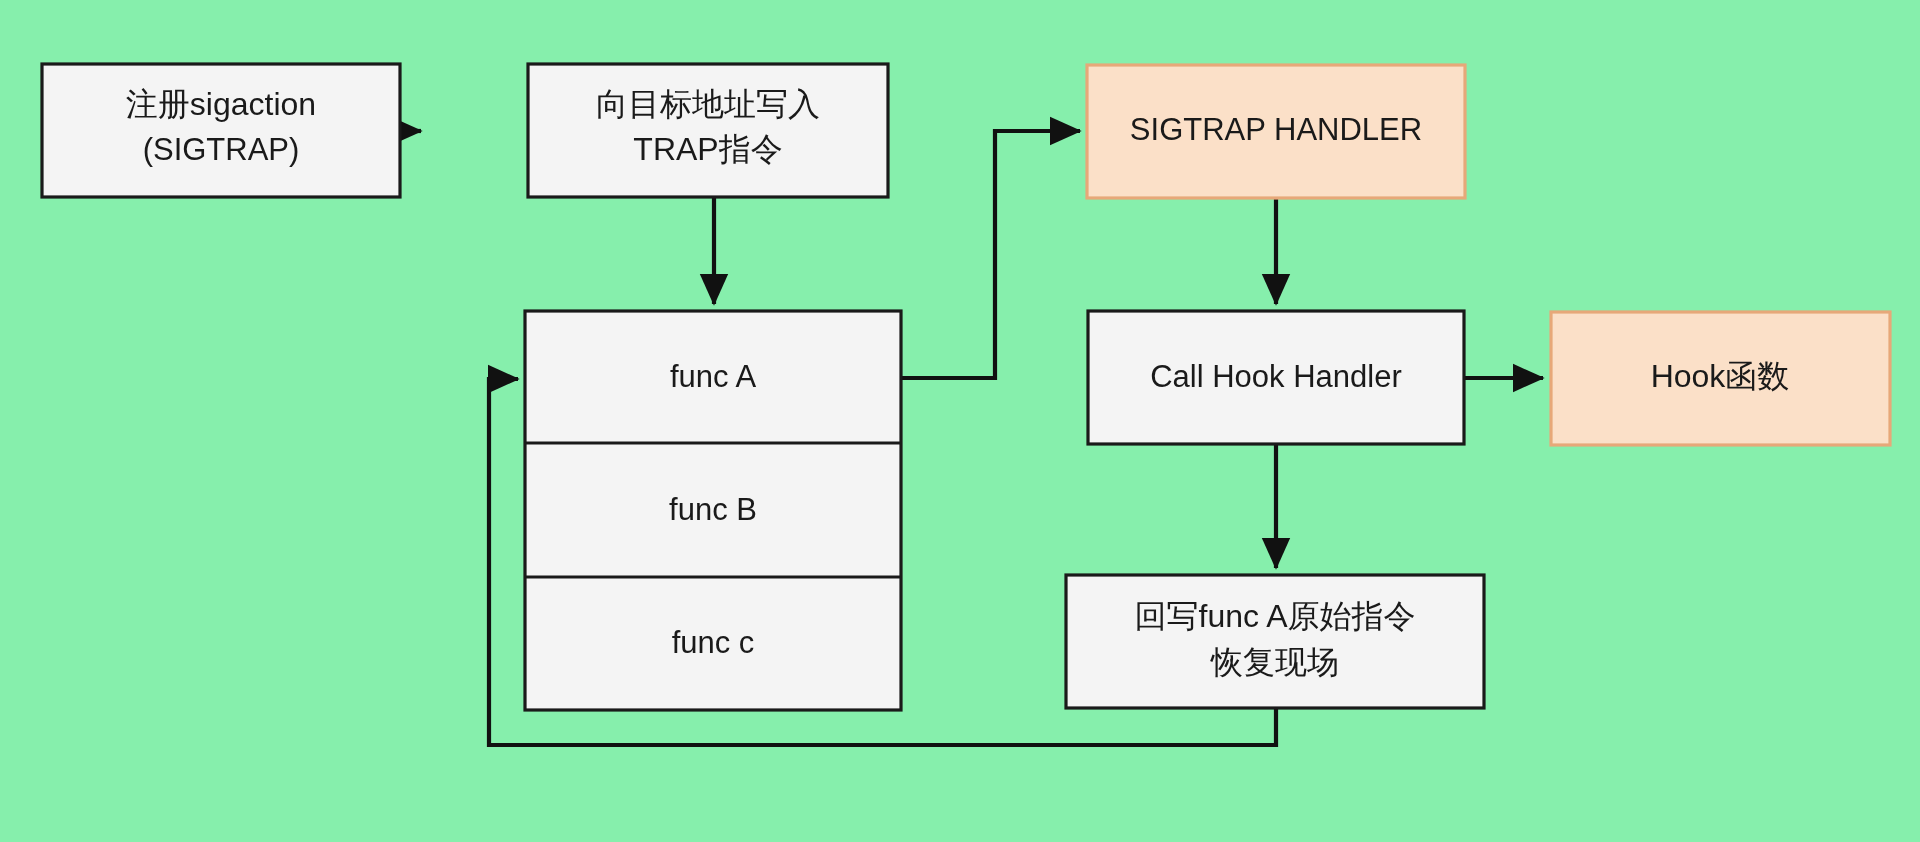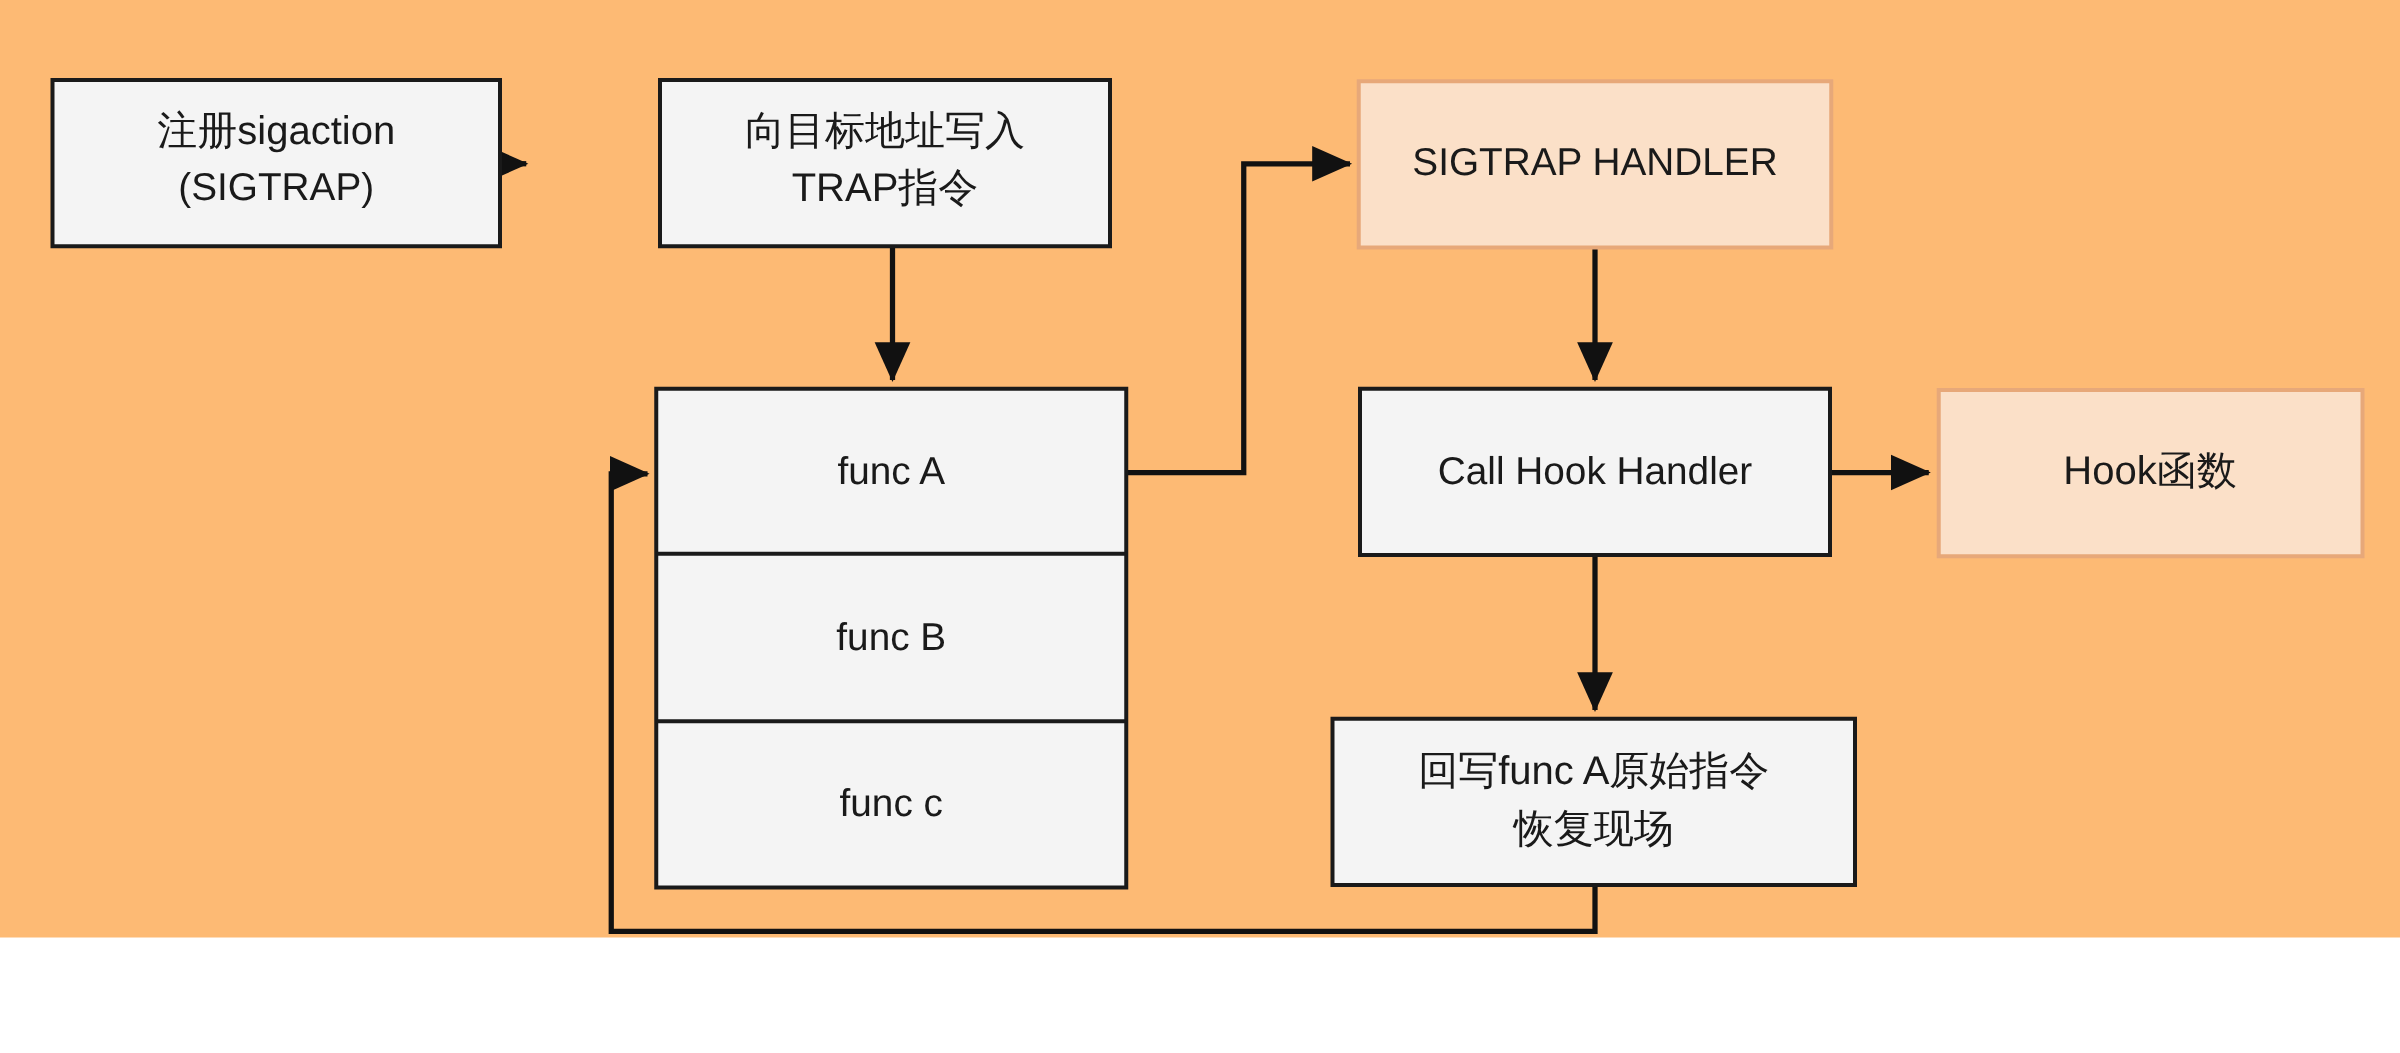--- a/index.html
+++ b/index.html
@@ -9,22 +9,22 @@
   }
   body {
     width: 1920px;
     height: 842px;
     overflow: hidden;
     font-family: "Liberation Sans", "DejaVu Sans", sans-serif;
   }
   #diagram-root {
     position: relative;
     width: 1920px;
-    height: 750px;
-    background: #fdba74;
+    height: 842px;
+    background: #86efac;
   }
   svg.diagram-svg {
     position: absolute;
     left: 0;
     top: 0;
     width: 1920px;
     height: 842px;
   }
   .node-rect-gray {
     fill: #f4f4f4;

